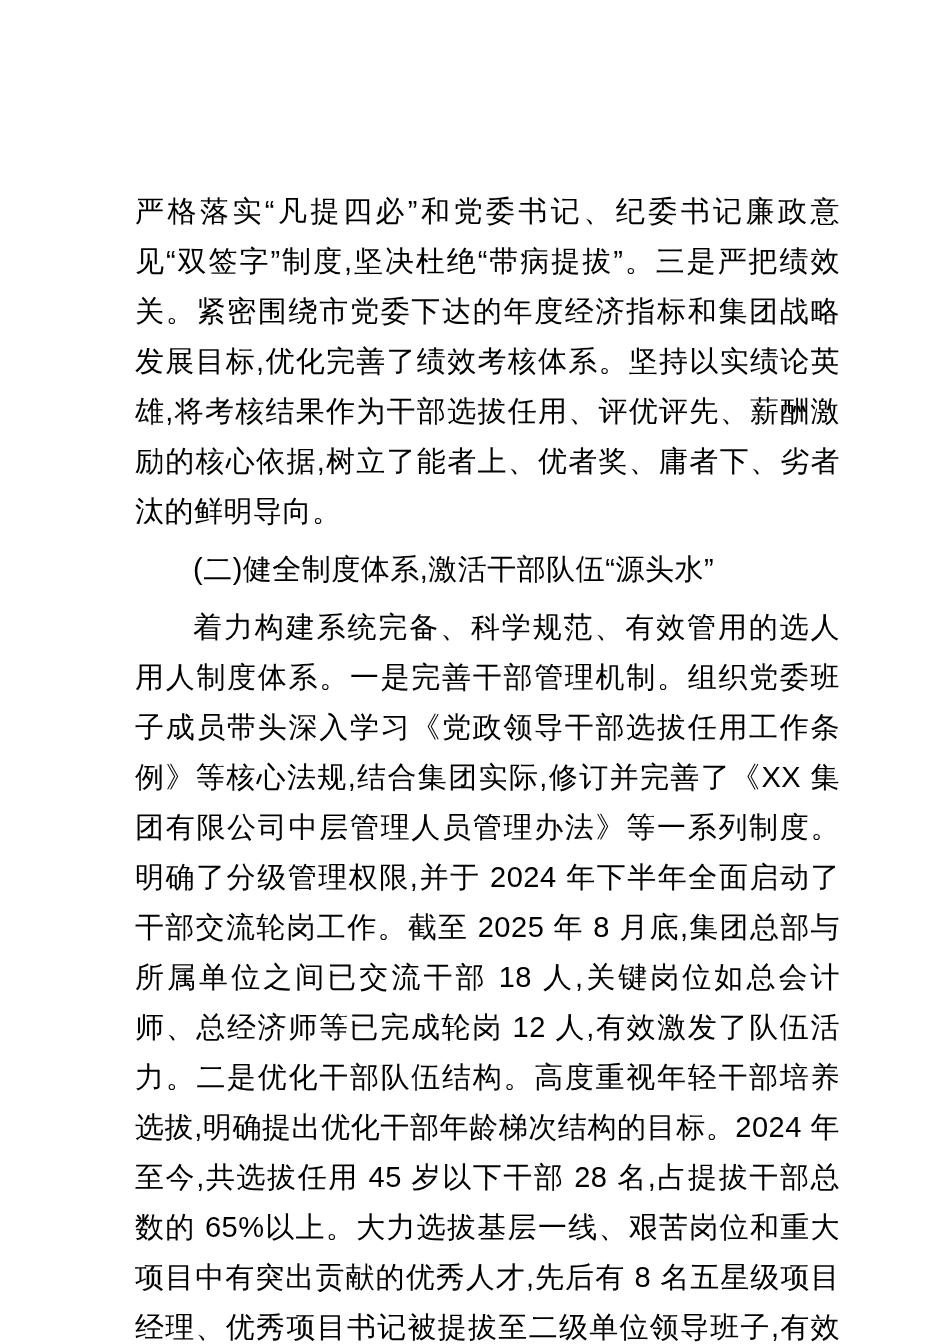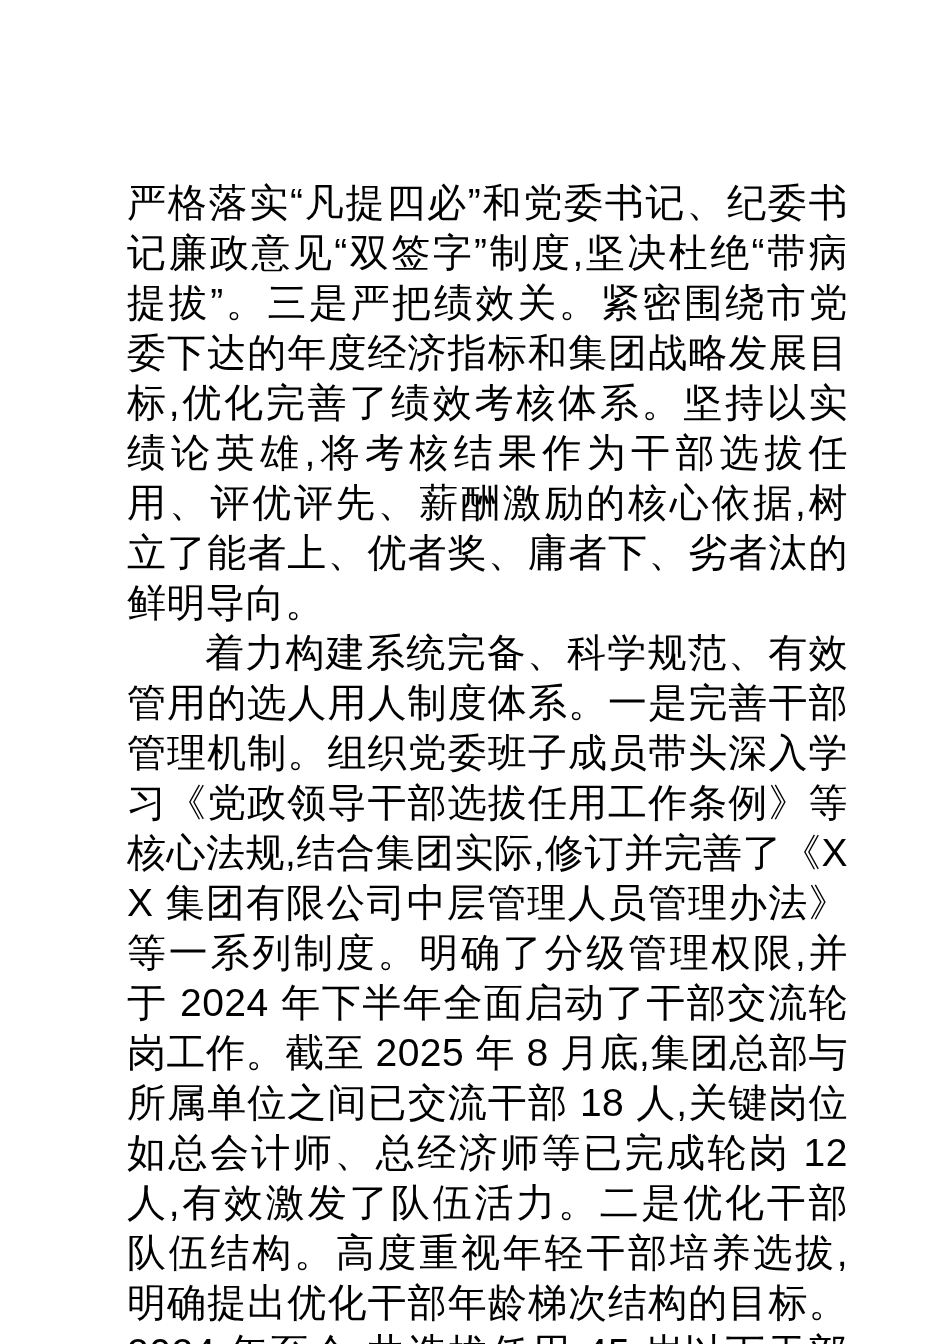--- a/index.html
+++ b/index.html
@@ -15,31 +15,32 @@
     font-family: "Liberation Sans", sans-serif;
   }
   .doc-page {
     position: absolute;
     left: 127px;
     top: 178px;
     width: 721px;
     color: #000000;
   }
   .doc-page p {
-    margin: 0;
+    margin: 8px;
     padding: 0;
-    font-size: 39px;
+    font-size: 29px;
     line-height: 50px;
     text-align: justify;
     letter-spacing: 0.5px;
     word-break: break-all;
   }
   .indent {
     text-indent: 2em;
   }
 </style>
 </head>
 <body>
 
 <main class="doc-page">
   <p>严格落实“凡提四必”和党委书记、纪委书记廉政意见“双签字”制度,坚决杜绝“带病提拔”。三是严把绩效关。紧密围绕市党委下达的年度经济指标和集团战略发展目标,优化完善了绩效考核体系。坚持以实绩论英雄,将考核结果作为干部选拔任用、评优评先、薪酬激励的核心依据,树立了能者上、优者奖、庸者下、劣者汰的鲜明导向。</p>
+  <p class="indent">(二)健全制度体系,激活干部队伍“源头水”</p>
   <p class="indent">着力构建系统完备、科学规范、有效管用的选人用人制度体系。一是完善干部管理机制。组织党委班子成员带头深入学习《党政领导干部选拔任用工作条例》等核心法规,结合集团实际,修订并完善了《XX 集团有限公司中层管理人员管理办法》等一系列制度。明确了分级管理权限,并于 2024 年下半年全面启动了干部交流轮岗工作。截至 2025 年 8 月底,集团总部与所属单位之间已交流干部 18 人,关键岗位如总会计师、总经济师等已完成轮岗 12 人,有效激发了队伍活力。二是优化干部队伍结构。高度重视年轻干部培养选拔,明确提出优化干部年龄梯次结构的目标。2024 年至今,共选拔任用 45 岁以下干部 28 名,占提拔干部总数的 65%以上。大力选拔基层一线、艰苦岗位和重大项目中有突出贡献的优秀人才,先后有 8 名五星级项目经理、优秀项目书记被提拔至二级单位领导班子,有效提振了基层士气。</p>
 </main>
 
 </body></html>

